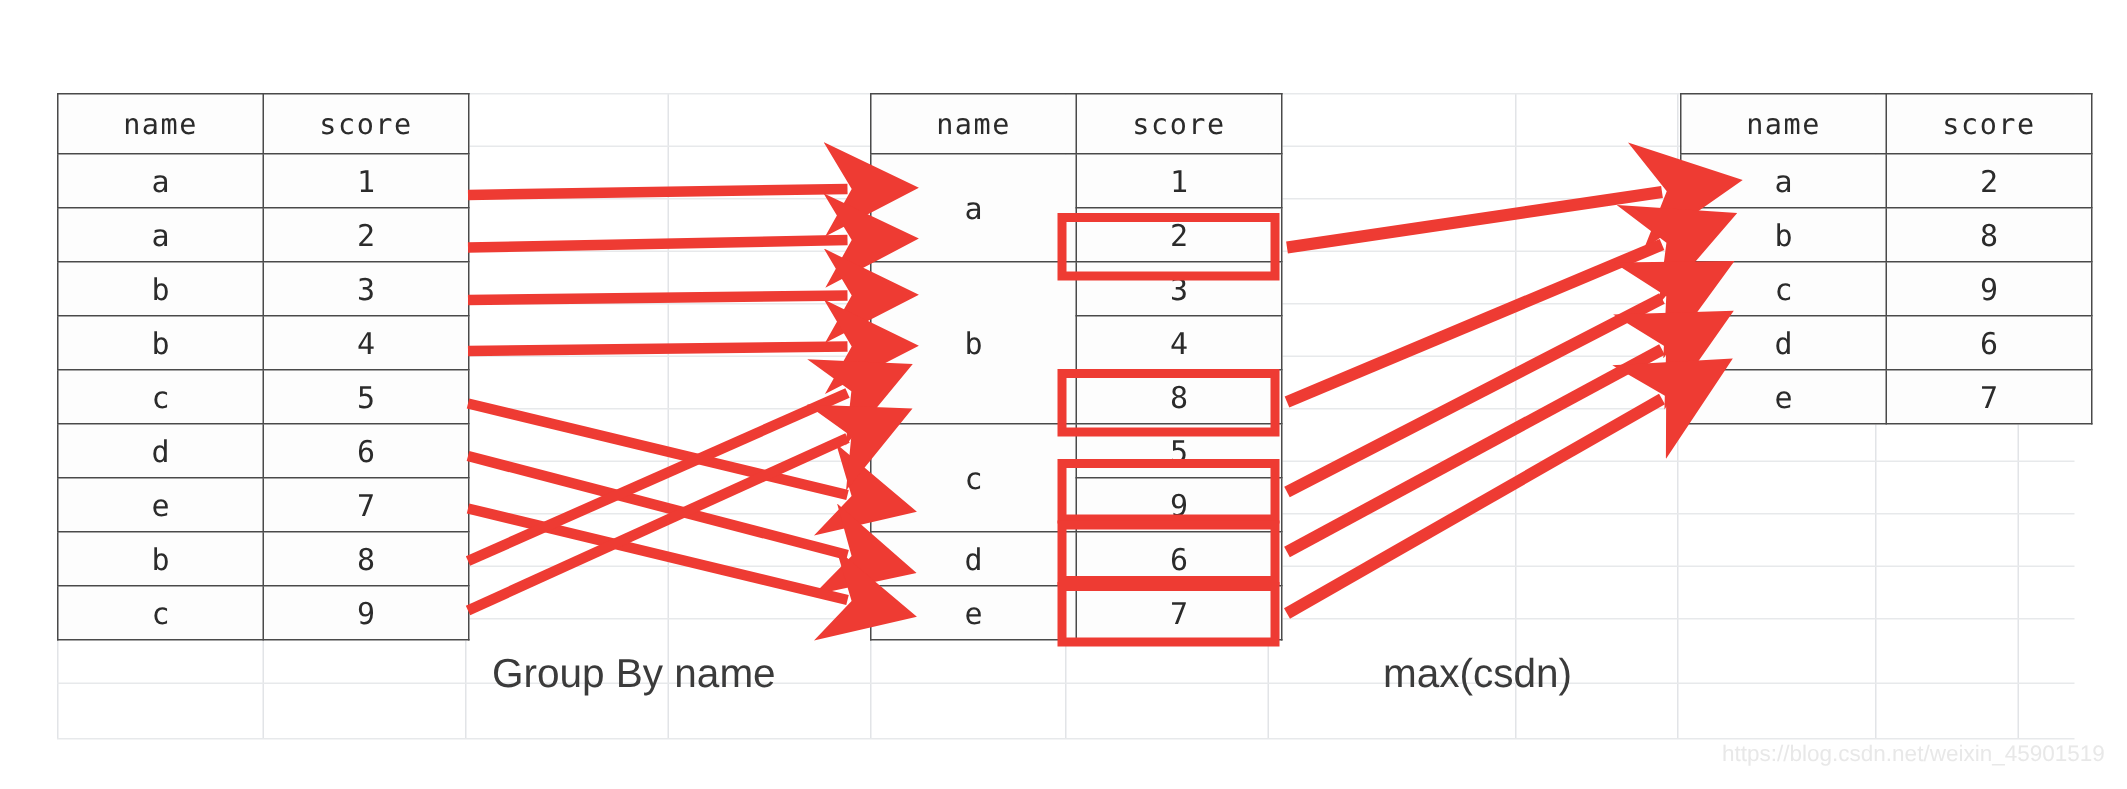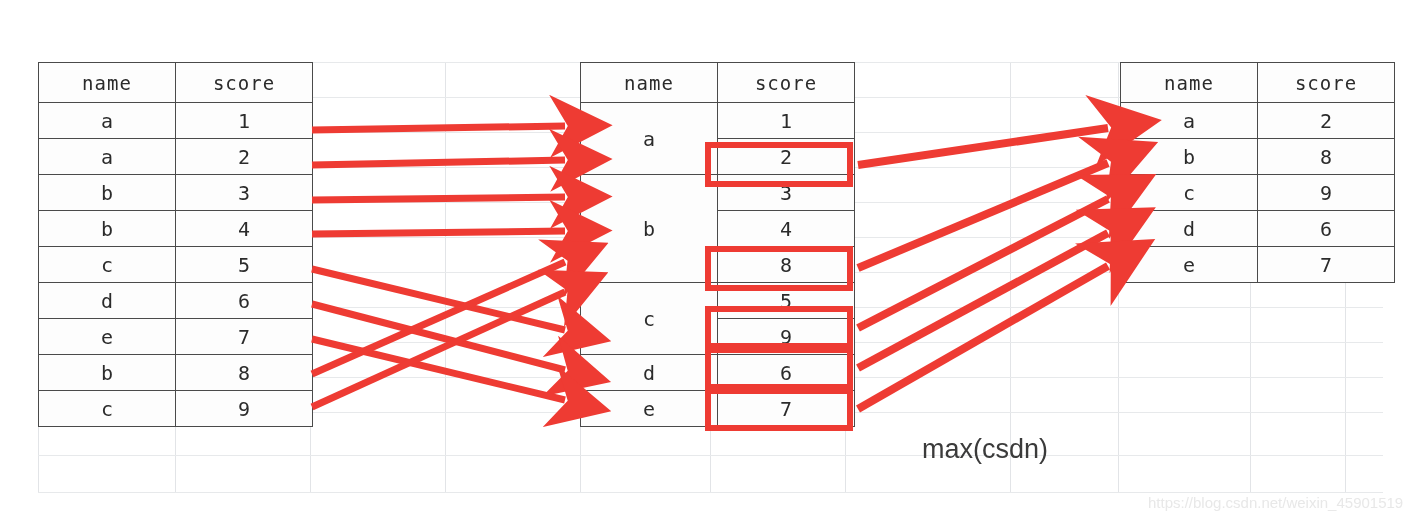--- a/index.html
+++ b/index.html
@@ -248,17 +248,18 @@
     <g stroke="#ee3b33" stroke-width="8" fill="none" marker-end="url(#ah)">
 
       <path d="M858,165 L1108,128"></path>
       <path d="M858,268 L1108,163"></path>
       <path d="M858,328 L1108,199"></path>
       <path d="M858,368 L1108,233"></path>
       <path d="M858,409 L1108,266"></path>
     </g>
   </svg>
 
+  <div class="caption" style="left:328px;top:434px;">Group By name</div>
   <div class="caption" style="left:922px;top:434px;">max(csdn)</div>
 
   <div class="watermark" style="left:1148px;top:494px;">https://blog.csdn.net/weixin_45901519</div>
 
 </div>
 
 </body></html>

